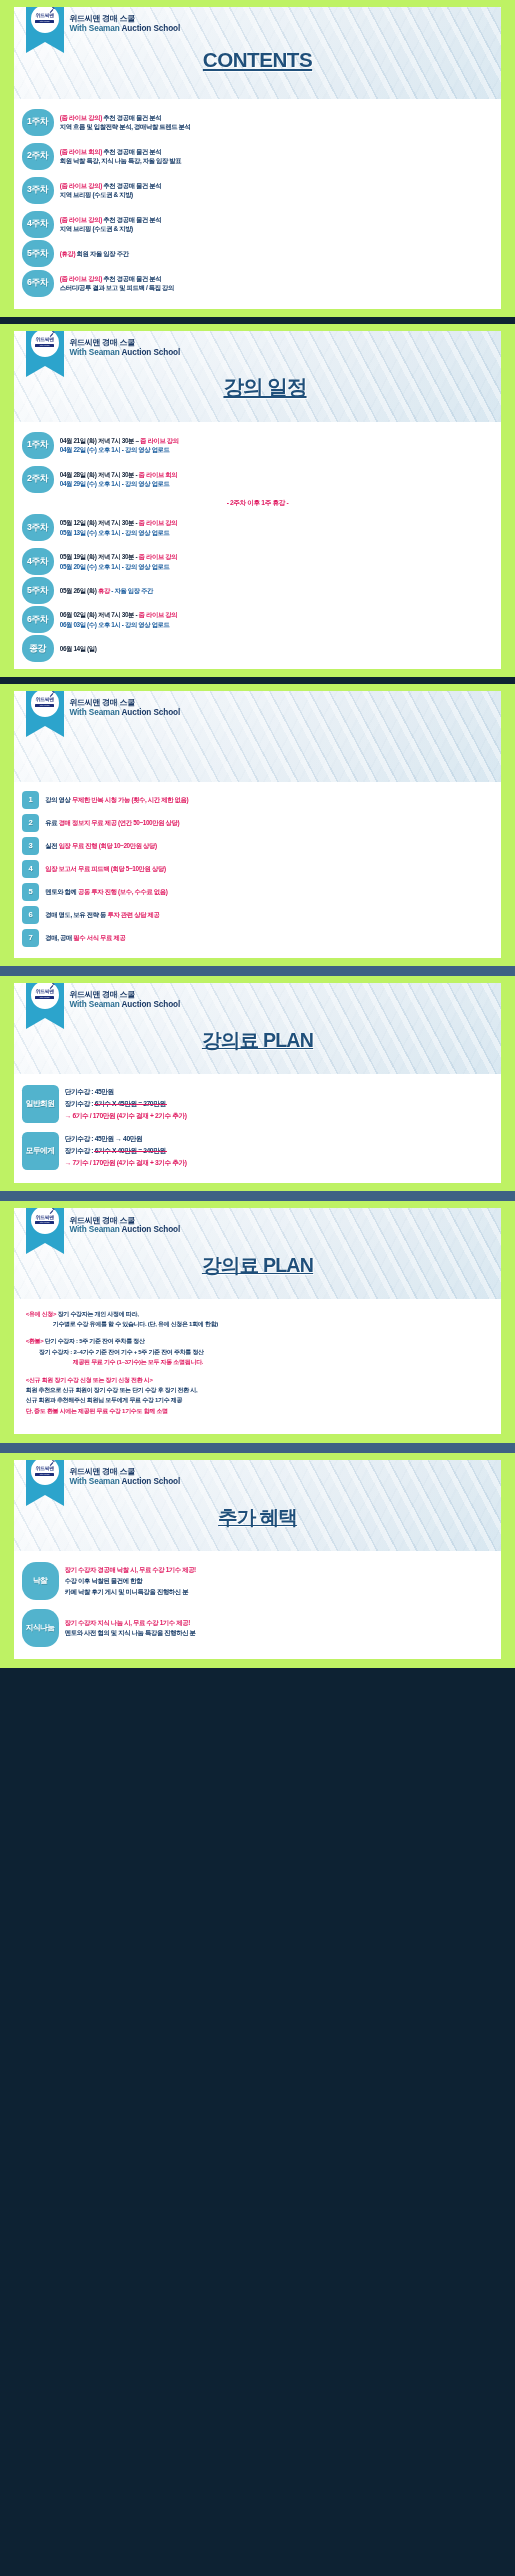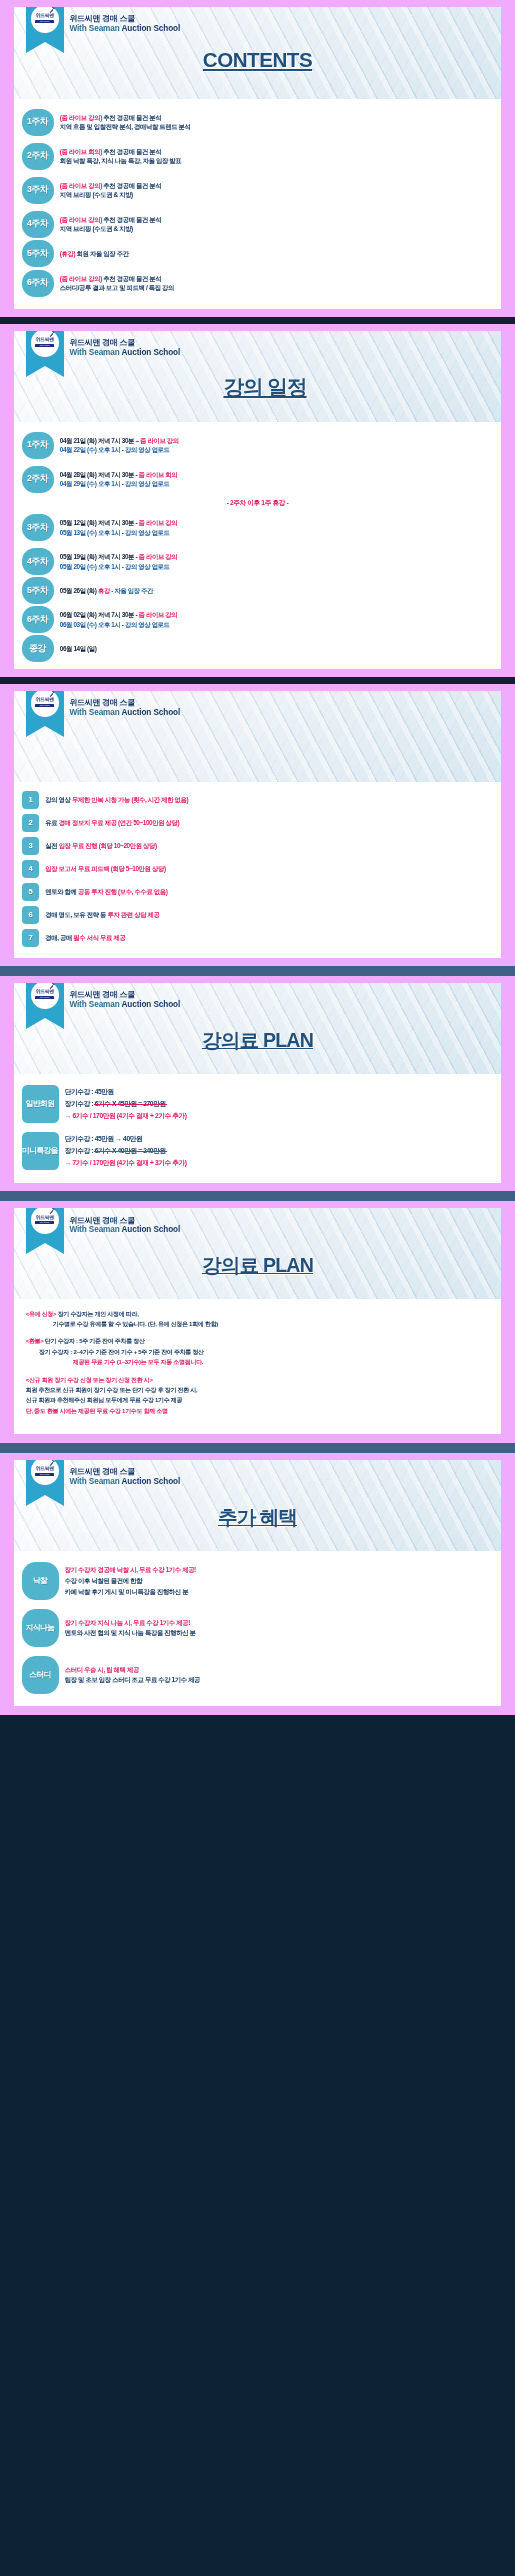--- a/index.html
+++ b/index.html
@@ -15,21 +15,21 @@
     background:#0d2233;
     position:relative;
   }
 
   
   .panel{
     position:relative;
     width:100%;
     padding:0 0 0 0;
   }
-  .panel.dark{ background:#f0abfc; }
+  .panel.dark{ background:#bef264; }
 
   .card{
     position:relative;
     margin:0 14.4px;
     background:#ffffff;
     overflow:visible;
   }
 
   
   .hero{
@@ -506,21 +506,21 @@
         <div class="row">
           <div class="chip">일반회원</div>
           <div class="row-body">
             <div class="line navy">단기수강 : 45만원</div>
             <div class="line"><span class="navy">장기수강 : </span><span class="strike">6기수 X 45만원 = 270만원</span></div>
             <div class="line pink">→ 6기수 / 170만원 (4기수 결재 + 2기수 추가)</div>
           </div>
         </div>
 
         <div class="row">
-          <div class="chip">미니특강을</div>
+          <div class="chip">모두에게</div>
           <div class="row-body">
             <div class="line navy">단기수강 : 45만원 → 40만원</div>
             <div class="line"><span class="navy">장기수강 : </span><span class="strike">6기수 X 40만원 = 240만원</span></div>
             <div class="line pink">→ 7기수 / 170만원 (4기수 결재 + 3기수 추가)</div>
           </div>
         </div>
 
       </div>
     </div>
     <div class="pad-bot"></div>
@@ -619,27 +619,20 @@
         </div>
 
         <div class="row">
           <div class="chip">지식나눔</div>
           <div class="row-body">
             <div class="line pink">장기 수강자 지식 나눔 시, 무료 수강 1기수 제공!</div>
             <div class="line navy">멘토와 사전 협의 및 지식 나눔 특강을 진행하신 분</div>
           </div>
         </div>
 
-        <div class="row">
-          <div class="chip">스터디</div>
-          <div class="row-body">
-            <div class="line pink">스터디 우승 시, 팀 혜택 제공</div>
-            <div class="line navy">팀장 및 초보 임장 스터디 조교 무료 수강 1기수 제공</div>
-          </div>
-        </div>
 
       </div>
     </div>
     <div class="pad-bot"></div>
   </section>
 
 </div>
 
 
 </body></html>

